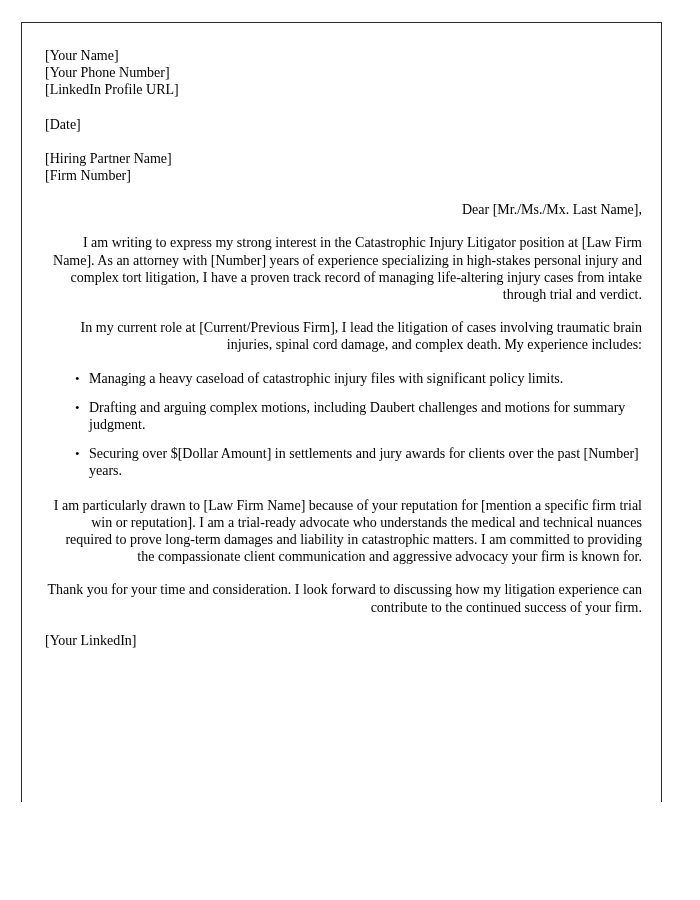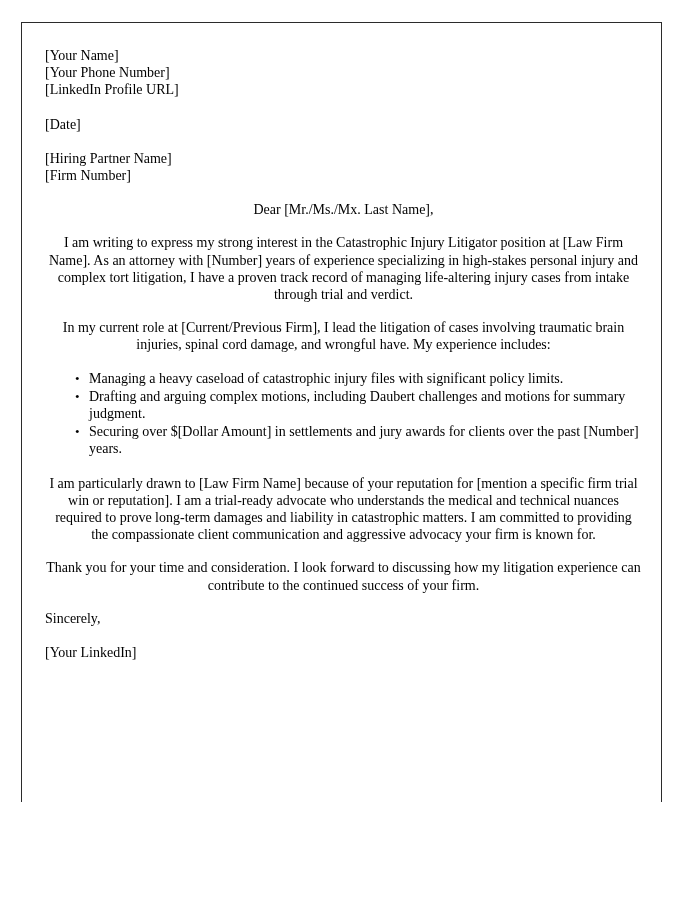--- a/index.html
+++ b/index.html
@@ -42,32 +42,32 @@
 
   .block {
     margin: 0 0 17px 0;
   }
   .line {
     display: block;
     white-space: pre;
   }
   p.para {
     margin: 0 0 16px 0;
-    text-align: center;
+    text-align: right;
   }
 
   ul.bullets {
     list-style: none;
     margin: 0 0 17px 0;
     padding: 0;
   }
   ul.bullets li {
     position: relative;
     padding-left: 44px;
-    margin: 1px 0 1px 0;
+    margin: 12px 0 1px 0;
     line-height: 17.2px;
   }
   ul.bullets li::before {
     content: "\2022";
     position: absolute;
     left: 30px;
     top: 0;
     font-size: 13px;
     line-height: 17.2px;
   }
@@ -96,34 +96,31 @@
 
     <div class="block">
       <span class="line">[Hiring Partner Name]</span>
       <span class="line">[Firm Number]</span>
     </div>
 
     <p class="para">Dear [Mr./Ms./Mx. Last Name],</p>
 
     <p class="para">I am writing to express my strong interest in the Catastrophic Injury Litigator position at [Law Firm Name]. As an attorney with [Number] years of experience specializing in high-stakes personal injury and complex tort litigation, I have a proven track record of managing life-altering injury cases from intake through trial and verdict.</p>
 
-    <p class="para">In my current role at [Current/Previous Firm], I lead the litigation of cases involving traumatic brain injuries, spinal cord damage, and wrongful have. My experience includes:</p>
+    <p class="para">In my current role at [Current/Previous Firm], I lead the litigation of cases involving traumatic brain injuries, spinal cord damage, and complex death. My experience includes:</p>
 
     <ul class="bullets">
       <li>Managing a heavy caseload of catastrophic injury files with significant policy limits.</li>
       <li>Drafting and arguing complex motions, including Daubert challenges and motions for summary judgment.</li>
       <li>Securing over $[Dollar Amount] in settlements and jury awards for clients over the past [Number] years.</li>
     </ul>
 
     <p class="para">I am particularly drawn to [Law Firm Name] because of your reputation for [mention a specific firm trial win or reputation]. I am a trial-ready advocate who understands the medical and technical nuances required to prove long-term damages and liability in catastrophic matters. I am committed to providing the compassionate client communication and aggressive advocacy your firm is known for.</p>
 
     <p class="para">Thank you for your time and consideration. I look forward to discussing how my litigation experience can contribute to the continued success of your firm.</p>
 
-    <div class="closing">
-      <span class="line">Sincerely,</span>
-    </div>
 
     <div class="signature">
       <span class="line">[Your LinkedIn]</span>
     </div>
 
   </div>
 </div>
 
 </body></html>

